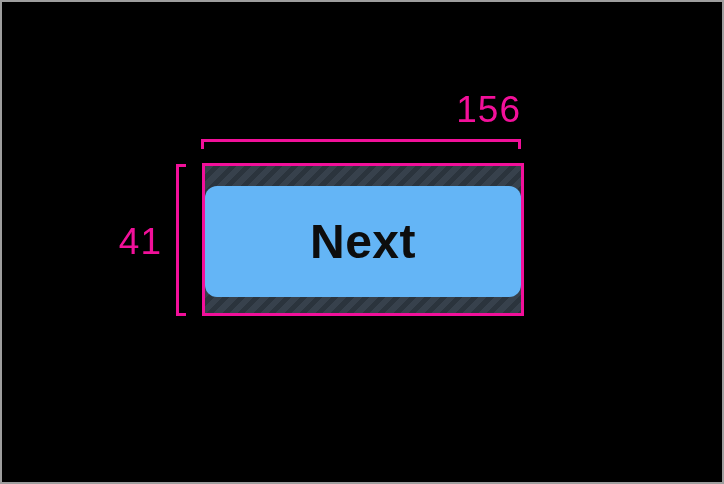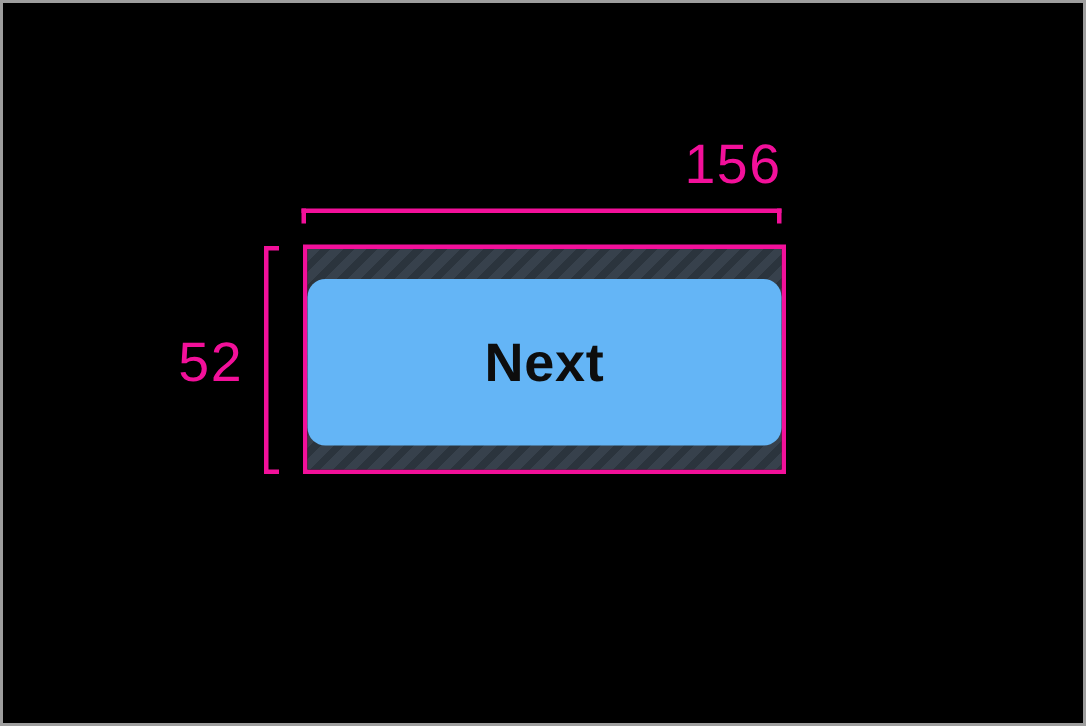--- a/index.html
+++ b/index.html
@@ -94,39 +94,39 @@
     position: absolute;
     left: 0;
     right: 0;
     top: 20px;
     bottom: 16px;
     border: none;
     border-radius: 12px;
     background: var(--button-fill, #64B5F6);
     color: var(--button-text, #0D0D0D);
     font-family: "Liberation Sans", sans-serif;
-    font-size: 36px;
+    font-size: 48px;
     font-weight: 600;
     letter-spacing: 0.5px;
     display: flex;
     align-items: center;
     justify-content: center;
     cursor: pointer;
     padding: 0;
   }
 </style>
 </head>
 <body>
 
 <div class="stage">
 
   <div class="width-label">156</div>
   <div class="width-bracket"></div>
 
-  <div class="height-label">52</div>
+  <div class="height-label">41</div>
   <div class="height-bracket"></div>
 
   <div class="selection-outline">
     <div class="padding-hatch"></div>
     <button class="next-button">
       <span>Next</span>
     </button>
   </div>
 
 </div>

